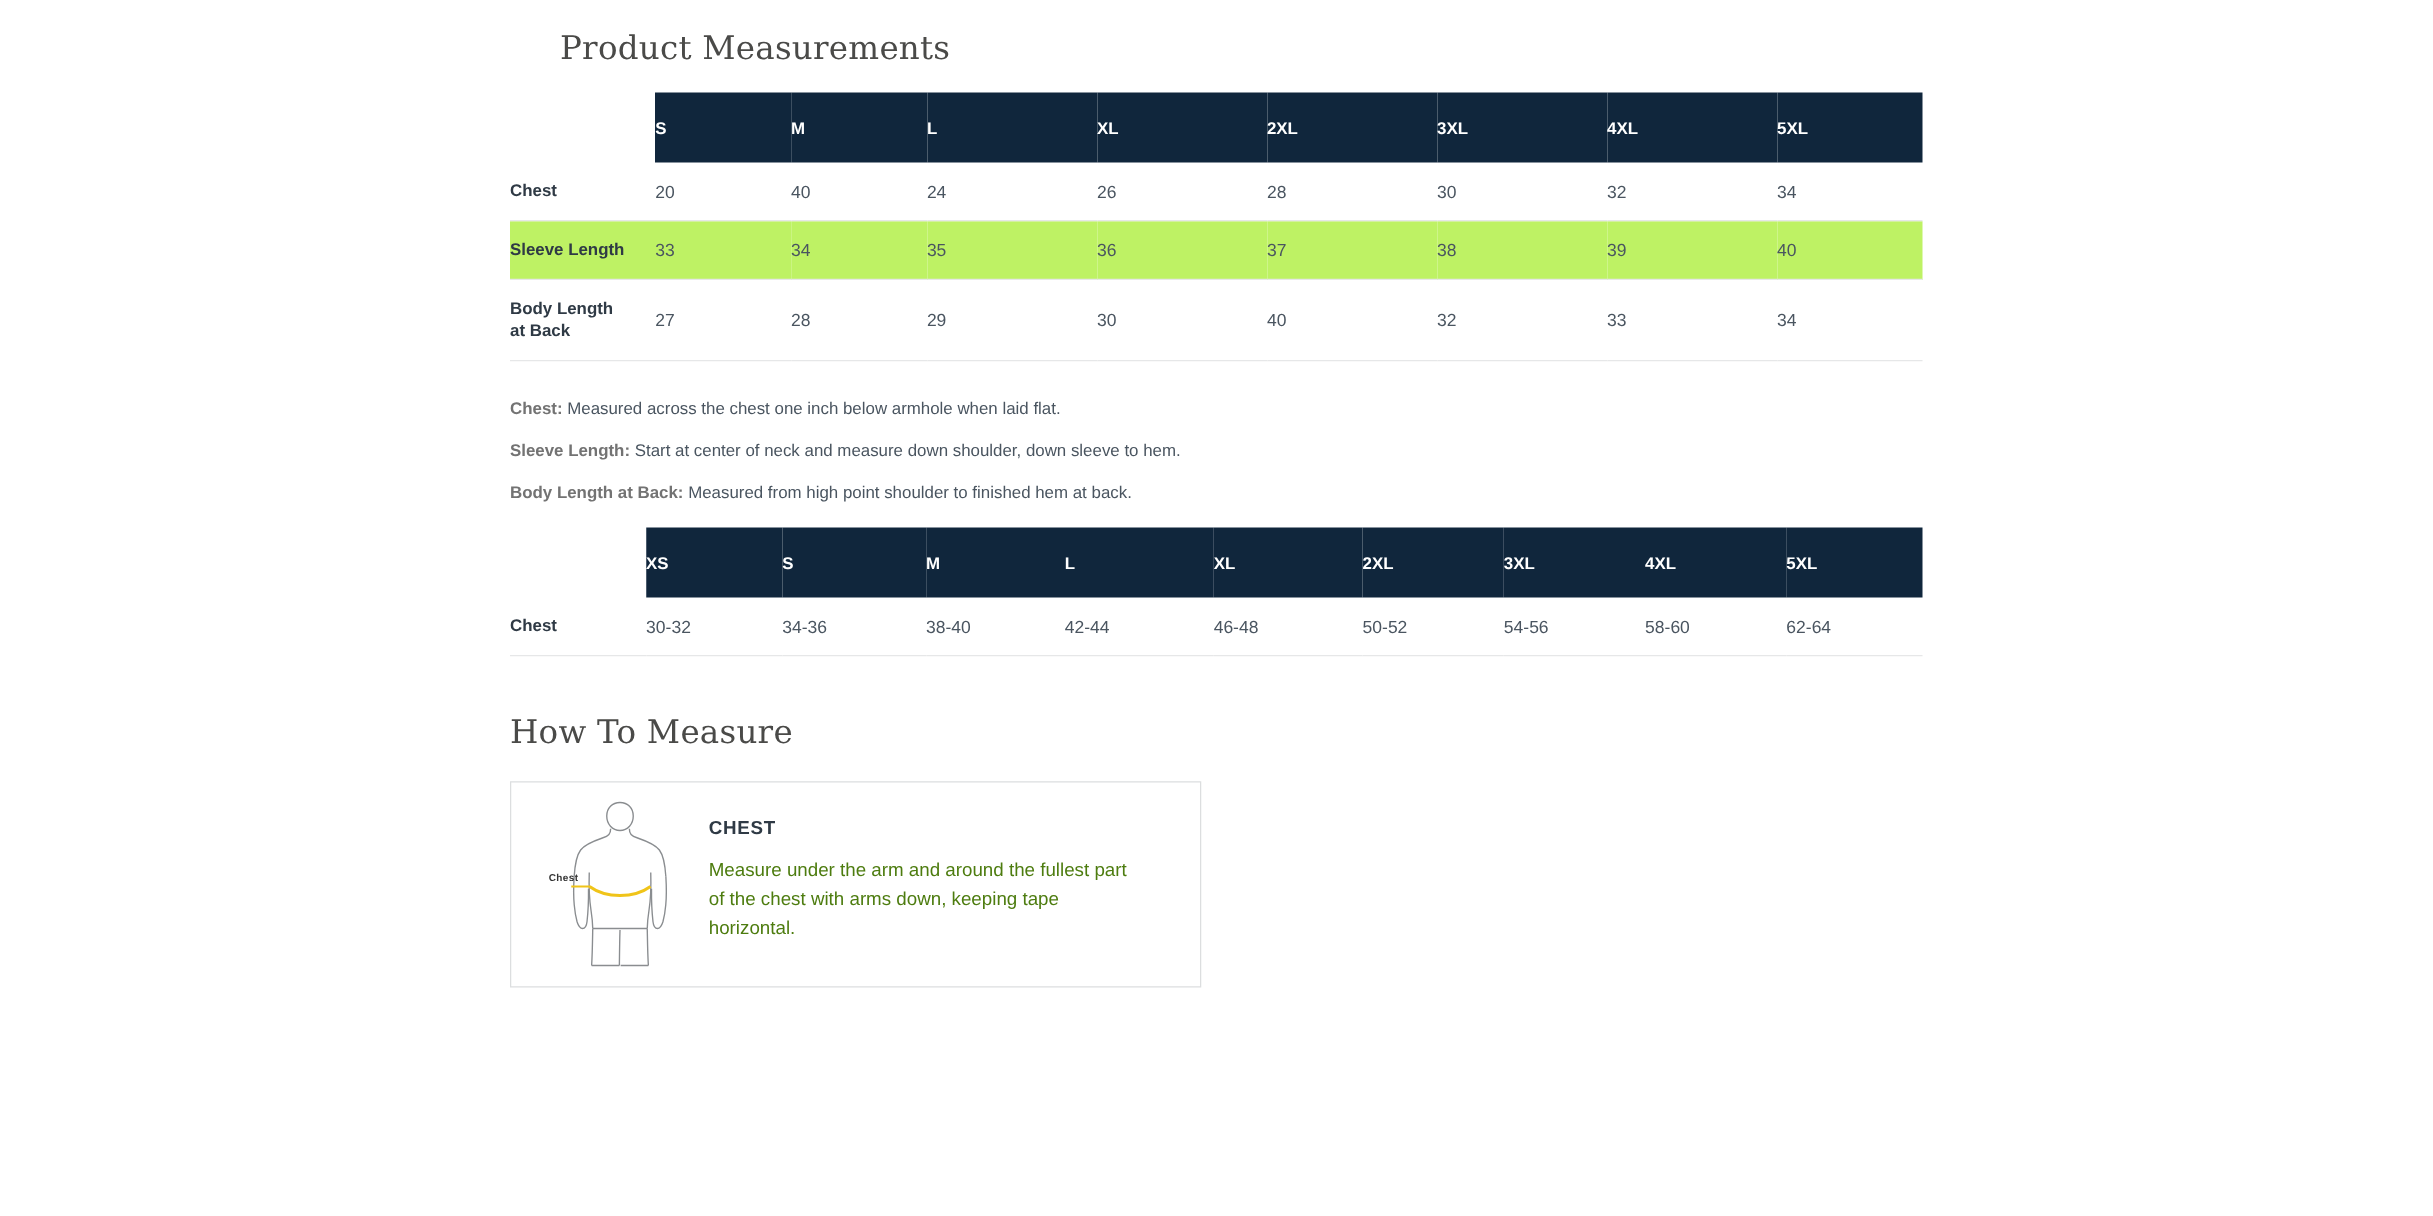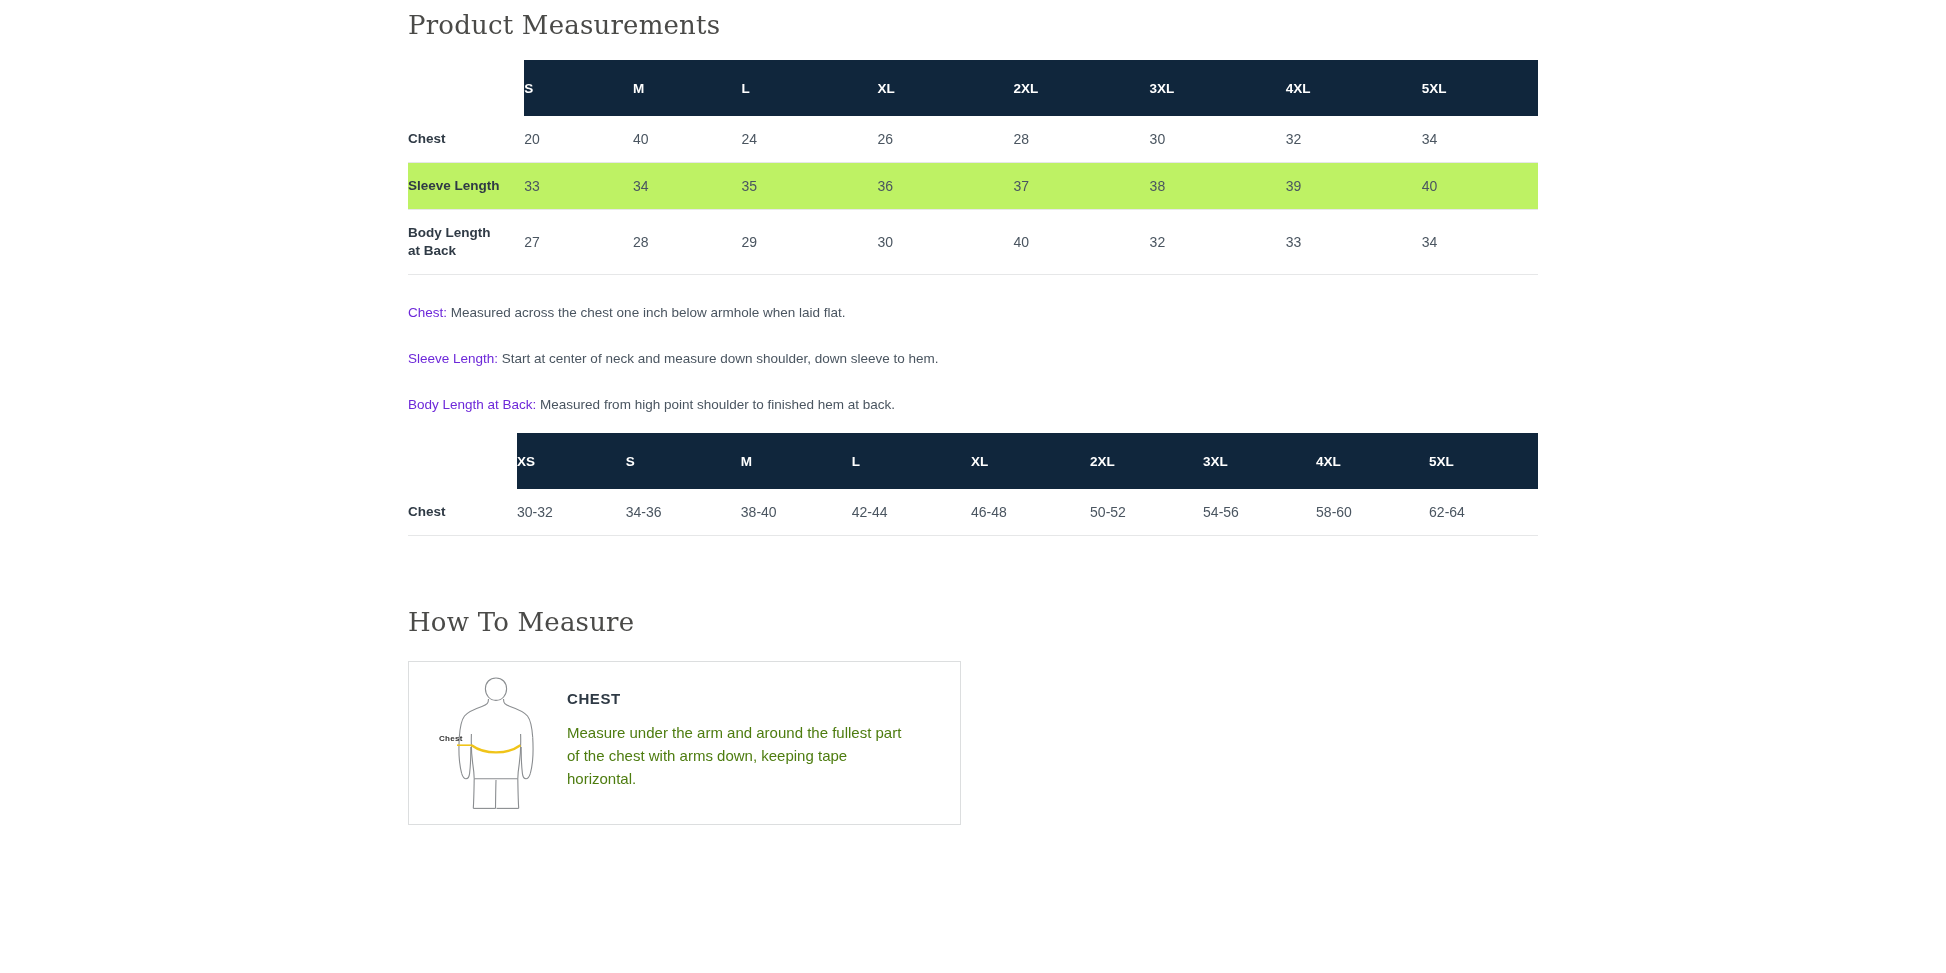--- a/index.html
+++ b/index.html
@@ -29,32 +29,33 @@
   }
   h2.section-title {
     font-family: "DejaVu Serif", serif;
     font-weight: 400;
     color: #4a4a48;
     letter-spacing: 0.2px;
     margin: 0;
   }
   #pm-title {
     font-size: 26px;
-    padding-top: 8px;
+    padding-top: 22px;
     line-height: 34px;
+    margin-left: 40px;
   }
   #sc-title {
     font-size: 26px;
     line-height: 34px;
     margin-top: 42px;
   }
   #hm-title {
     font-size: 26px;
     line-height: 34px;
-    margin-top: 69px;
+    margin-top: 44px;
   }
 
   table.measure {
     border-collapse: collapse;
     width: 1130px;
     margin-top: 18px;
     table-layout: fixed;
   }
   table.measure thead th {
     background: #10263c;
@@ -88,25 +89,25 @@
     border-bottom: 1px solid #e6e7e8;
   }
   table.measure tbody tr.alt {
     background: #bef264;
   }
 
   .note {
     font-size: 13.5px;
     line-height: 20px;
     color: #4a5560;
-    margin-top: 26px;
+    margin-top: 13px;
   }
   .note .lbl {
-    font-weight: normal;
-    color: #6d28d9;
+    font-weight: bold;
+    color: #737373;
   }
   .note:first-of-type { margin-top: 28px; }
 
   .measure-card {
     margin-top: 22px;
     width: 553px;
     border: 1px solid #dcdedf;
     background: #ffffff;
     display: flex;
     align-items: stretch;

